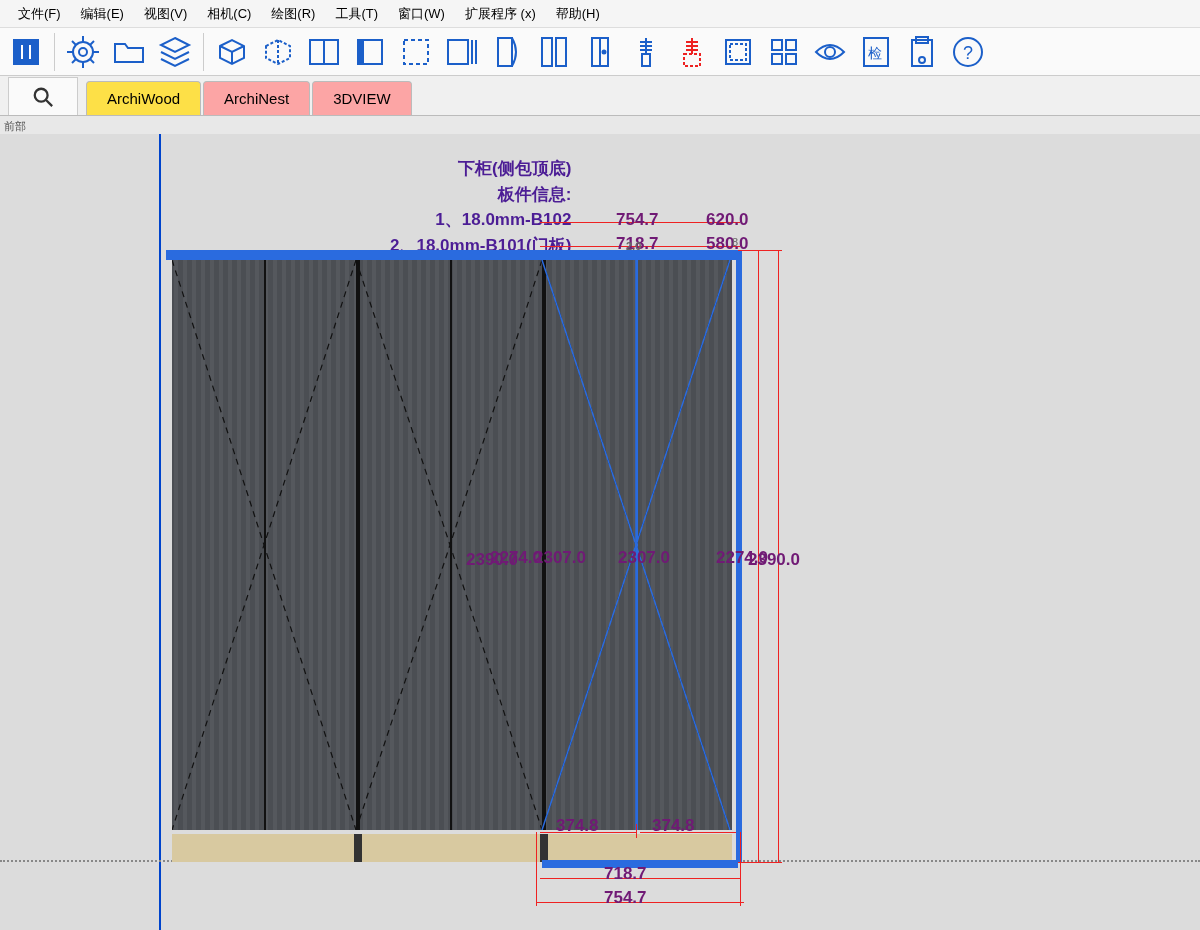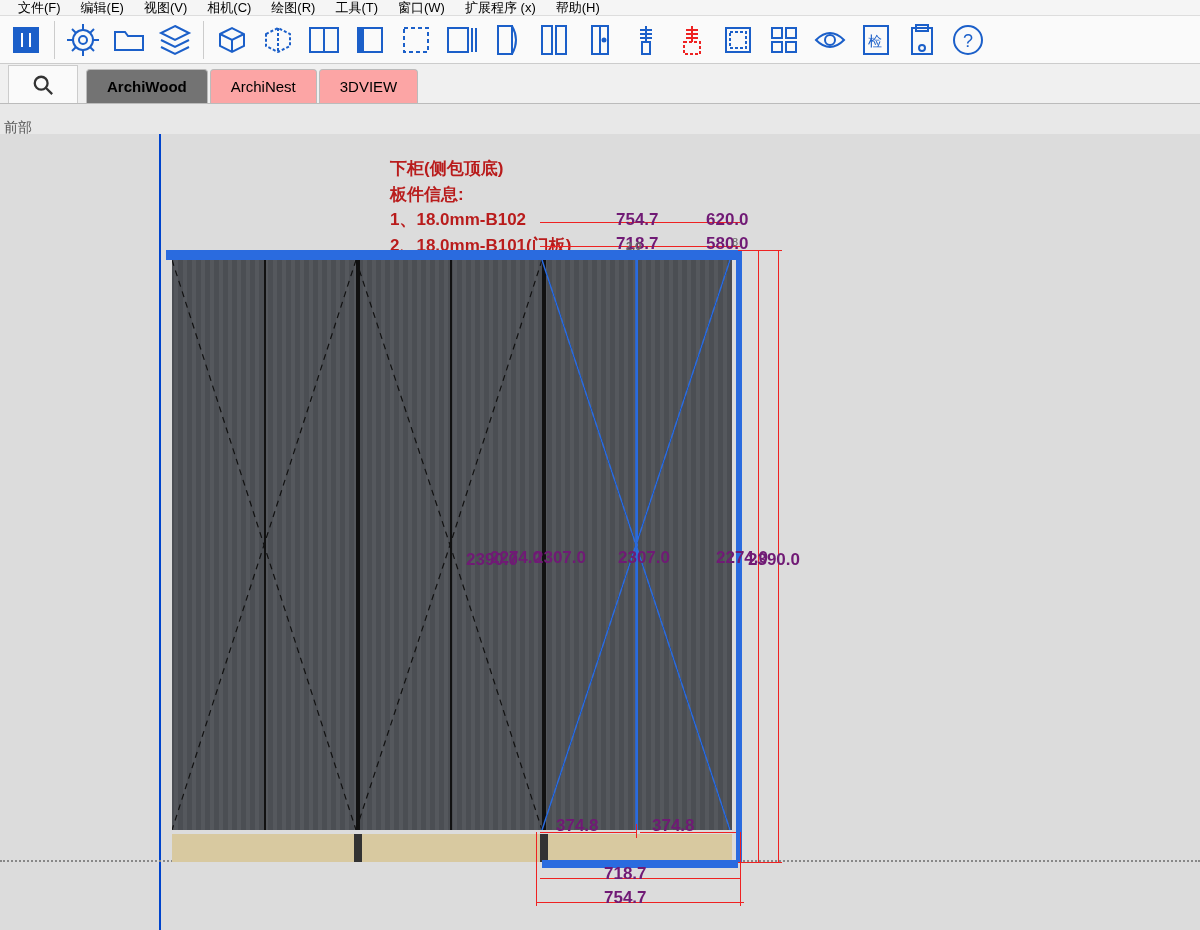--- a/index.html
+++ b/index.html
@@ -1,36 +1,36 @@
 <!DOCTYPE html>
 <html><head>
 <meta charset="utf-8">
 <style>
   * { box-sizing: border-box; margin: 0; padding: 0; }
   body { font-family: "Microsoft YaHei", Arial, sans-serif; background: #e8e8e8; overflow: hidden; width: 1200px; height: 930px; }
   
   
-  .menubar { display: flex; height: 16px; background: #f5f5f5; border-bottom: 1px solid #ddd; padding: 0 8px; align-items: center; font-size: 13px; }
+  .menubar { display: flex; height: 28px; background: #f5f5f5; border-bottom: 1px solid #ddd; padding: 0 8px; align-items: center; font-size: 13px; }
   .menubar .menu-item { padding: 4px 10px; cursor: pointer; }
   
   
   .toolbar { display: flex; height: 48px; background: #fafafa; border-bottom: 1px solid #ccc; padding: 2px 4px; align-items: center; gap: 2px; }
   .toolbar .tool-btn { width: 44px; height: 44px; display: flex; align-items: center; justify-content: center; cursor: pointer; border: 1px solid transparent; }
   .toolbar .tool-btn svg { width: 36px; height: 36px; stroke: #1b5fc9; fill: none; stroke-width: 2; }
   .toolbar .sep { width: 1px; height: 38px; background: #ccc; margin: 0 4px; }
   
   
   .tabs-row { display: flex; height: 40px; background: #f0f0f0; border-bottom: 1px solid #bbb; align-items: flex-end; padding-left: 8px; }
   .tabs-row .search-btn { width: 70px; height: 38px; display: flex; align-items: center; justify-content: center; border: 1px solid #ccc; border-bottom: none; background: #fafafa; cursor: pointer; margin-right: 8px; }
   .tabs-row .search-btn svg { width: 22px; height: 22px; stroke: #333; fill: none; stroke-width: 2.5; }
   .tabs-row .tab { padding: 8px 20px; border: 1px solid #bbb; border-bottom: none; background: #fca5a5; cursor: pointer; font-size: 15px; border-radius: 4px 4px 0 0; margin-right: 2px; }
-  .tabs-row .tab.active { background: #737373; font-weight: 700; margin-top: 15px; }
-  
-  
-  .viewport-label { position: absolute; top: 119px; left: 4px; font-size: 14px; color: #555; font-family: Liberation Mono, monospace; }
+  .tabs-row .tab.active { background: #fde047; font-weight: 400; margin-top: 15px; }
+  
+  
+  .viewport-label { position: absolute; top: 119px; left: 4px; font-size: 11px; color: #555; font-family: Liberation Mono, monospace; }
   .viewport { position: absolute; top: 134px; left: 0; right: 0; bottom: 0; background: #dcdcdc; overflow: hidden; }
   
   
   .axis-v { position: absolute; left: 159px; top: 0; bottom: 0; width: 2px; background: #0044cc; }
   .axis-h { position: absolute; left: 0; right: 0; top: 726px; height: 0; border-top: 2px dotted #888; }
   
   
   .cabinet { position: absolute; left: 166px; top: 116px; width: 572px; height: 612px; }
   .cabinet .top-rail { position: absolute; left: 0; top: 0; width: 100%; height: 10px; background: #2a6bdf; }
   .cabinet .body { position: absolute; left: 6px; top: 10px; width: 560px; height: 570px; background: repeating-linear-gradient(90deg,#4b4e53 0,#4b4e53 2px,#55585d 2px,#55585d 6px,#4b4e53 6px,#4b4e53 9px); }
@@ -39,21 +39,21 @@
   .cabinet .bottom-plinth { position: absolute; left: 6px; bottom: 0; width: 560px; height: 28px; background: #d8c9a0; }
   .cabinet .plinth-gap { position: absolute; bottom: 0; width: 8px; height: 28px; background: #333; }
   .cabinet .right-frame { position: absolute; right: -4px; top: 0; width: 6px; height: 100%; background: #2a6bdf; }
   
   
   .dim-text { position: absolute; color: #701a75; font-weight: 700; font-size: 17px; white-space: nowrap; font-family: Arial, sans-serif; }
   .dim-line-h { position: absolute; height: 0; border-top: 1.5px solid #e22; }
   .dim-line-v { position: absolute; width: 0; border-left: 1.5px solid #e22; }
   
   
-  .info-block { position: absolute; left: 390px; top: 22px; color: #b91c1c; font-weight: 700; font-size: 17px; line-height: 1.5; }
+  .info-block { position: absolute; left: 390px; top: 22px; color: #4c1d95; font-weight: 700; font-size: 17px; line-height: 1.5; text-align: right; }
   
   
   .diamond-svg { position:absolute; left:0; top:0; }
 </style>
 </head>
 <body>
 
 <div class="menubar">
   <div class="menu-item">文件(F)</div>
   <div class="menu-item">编辑(E)</div>

